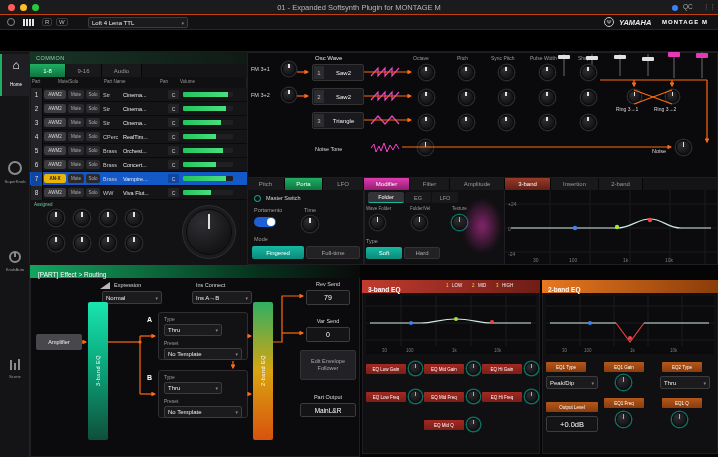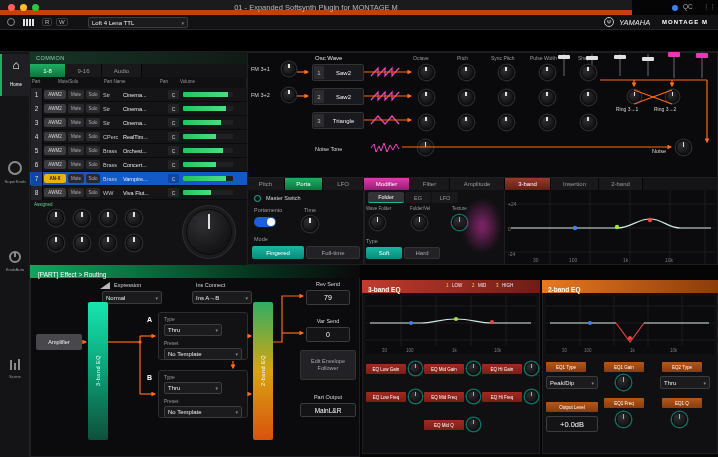--- a/index.html
+++ b/index.html
@@ -56,41 +56,41 @@
 .vbar{position:absolute;width:20px;border-radius:2px;display:flex;align-items:center;justify-content:center}
 .vbar span{writing-mode:vertical-rl;transform:rotate(180deg);font-size:5.5px;color:#fff;letter-spacing:.5px;white-space:nowrap}
 .piano{background:#e4e4e4;background-image:repeating-linear-gradient(90deg,#111 0 1px,transparent 1px 3px);border-radius:1px}
 svg text{font-family:"Liberation Sans","DejaVu Sans",sans-serif}
 </style>
 </head>
 <body>
 
 <div id="app">
 
-  <div class="abs" style="left:0;top:0;width:632px;height:15px;background:#1b1b1d;border-bottom:5px solid #c2410c">
+  <div class="abs" style="left:0;top:0;width:718px;height:15px;background:#1b1b1d;border-bottom:1px solid #c2410c">
     <div class="abs" style="left:8px;top:4px;width:7px;height:7px;border-radius:50%;background:#ff5f57"></div>
     <div class="abs" style="left:20px;top:4px;width:7px;height:7px;border-radius:50%;background:#febc2e"></div>
     <div class="abs" style="left:32px;top:4px;width:7px;height:7px;border-radius:50%;background:#28c840"></div>
     <div class="abs" style="left:0;right:0;top:3px;text-align:center;font-size:7.5px;color:#b8b8b8">01 - Expanded Softsynth Plugin for MONTAGE M</div>
     <div class="abs" style="left:672px;top:5px;width:6px;height:6px;border-radius:50%;background:#3b82f6"></div>
     <span class="abs" style="left:683px;top:3px;font-size:6.5px;color:#aaa">QC</span>
     <span class="abs" style="left:703px;top:3px;font-size:6.5px;color:#888">⋮⋮</span>
   </div>
 
   <div class="abs" style="left:0;top:15px;width:718px;height:15px;background:#121214;border-bottom:1px solid #26262a">
     <div class="abs" style="left:7px;top:3px;width:8px;height:8px;border:1px solid #8a8a8a;border-radius:50%"></div>
     <div class="abs piano" style="left:22px;top:4px;width:13px;height:7px"></div>
     <span class="abs" style="left:42px;top:3px;font-size:6px;color:#bbb;border:1px solid #3a3a3e;padding:0 2px;border-radius:2px">R</span>
     <span class="abs" style="left:56px;top:3px;font-size:6px;color:#bbb;border:1px solid #3a3a3e;padding:0 2px;border-radius:2px">W</span>
     <div class="drop" style="left:88px;top:2px;width:100px;height:11px">
       <span>Loft 4 Lena TTL</span>
       <span class="car">▾</span>
     </div>
     <div class="abs" style="left:604px;top:2px;width:10px;height:10px;border:1px solid #c8c8c8;border-radius:50%;color:#c8c8c8;font-size:6px;text-align:center;line-height:9px">Ψ</div>
-    <span class="abs" style="left:619px;top:3px;font-size:7.5px;font-weight:normal;font-style:italic;color:#e8e8e8">YAMAHA</span>
+    <span class="abs" style="left:619px;top:3px;font-size:7.5px;font-weight:bold;font-style:italic;color:#e8e8e8">YAMAHA</span>
     <span class="abs" style="left:662px;top:4px;font-size:6px;letter-spacing:1px;font-weight:bold;color:#fff">MONTAGE M</span>
   </div>
 
   <div class="abs" style="left:0;top:30px;width:718px;height:22px;background:#000;border-bottom:1px solid #1c1c20">
     <span class="abs" style="left:36px;top:34px;font-size:9px;color:#c8c8c8">☆</span>
     <span class="abs" style="left:50px;top:34px;font-size:10.5px;font-weight:bold;color:#fff;white-space:nowrap">2310 Hybrid Orch</span>
     <span class="abs" style="left:160px;top:35px;font-size:7px;color:#888">✎</span>
 
     <div class="knob green" style="left:196px;top:34px;width:9px;height:9px"></div>
     <div class="knob green" style="left:212px;top:34px;width:9px;height:9px"></div>

